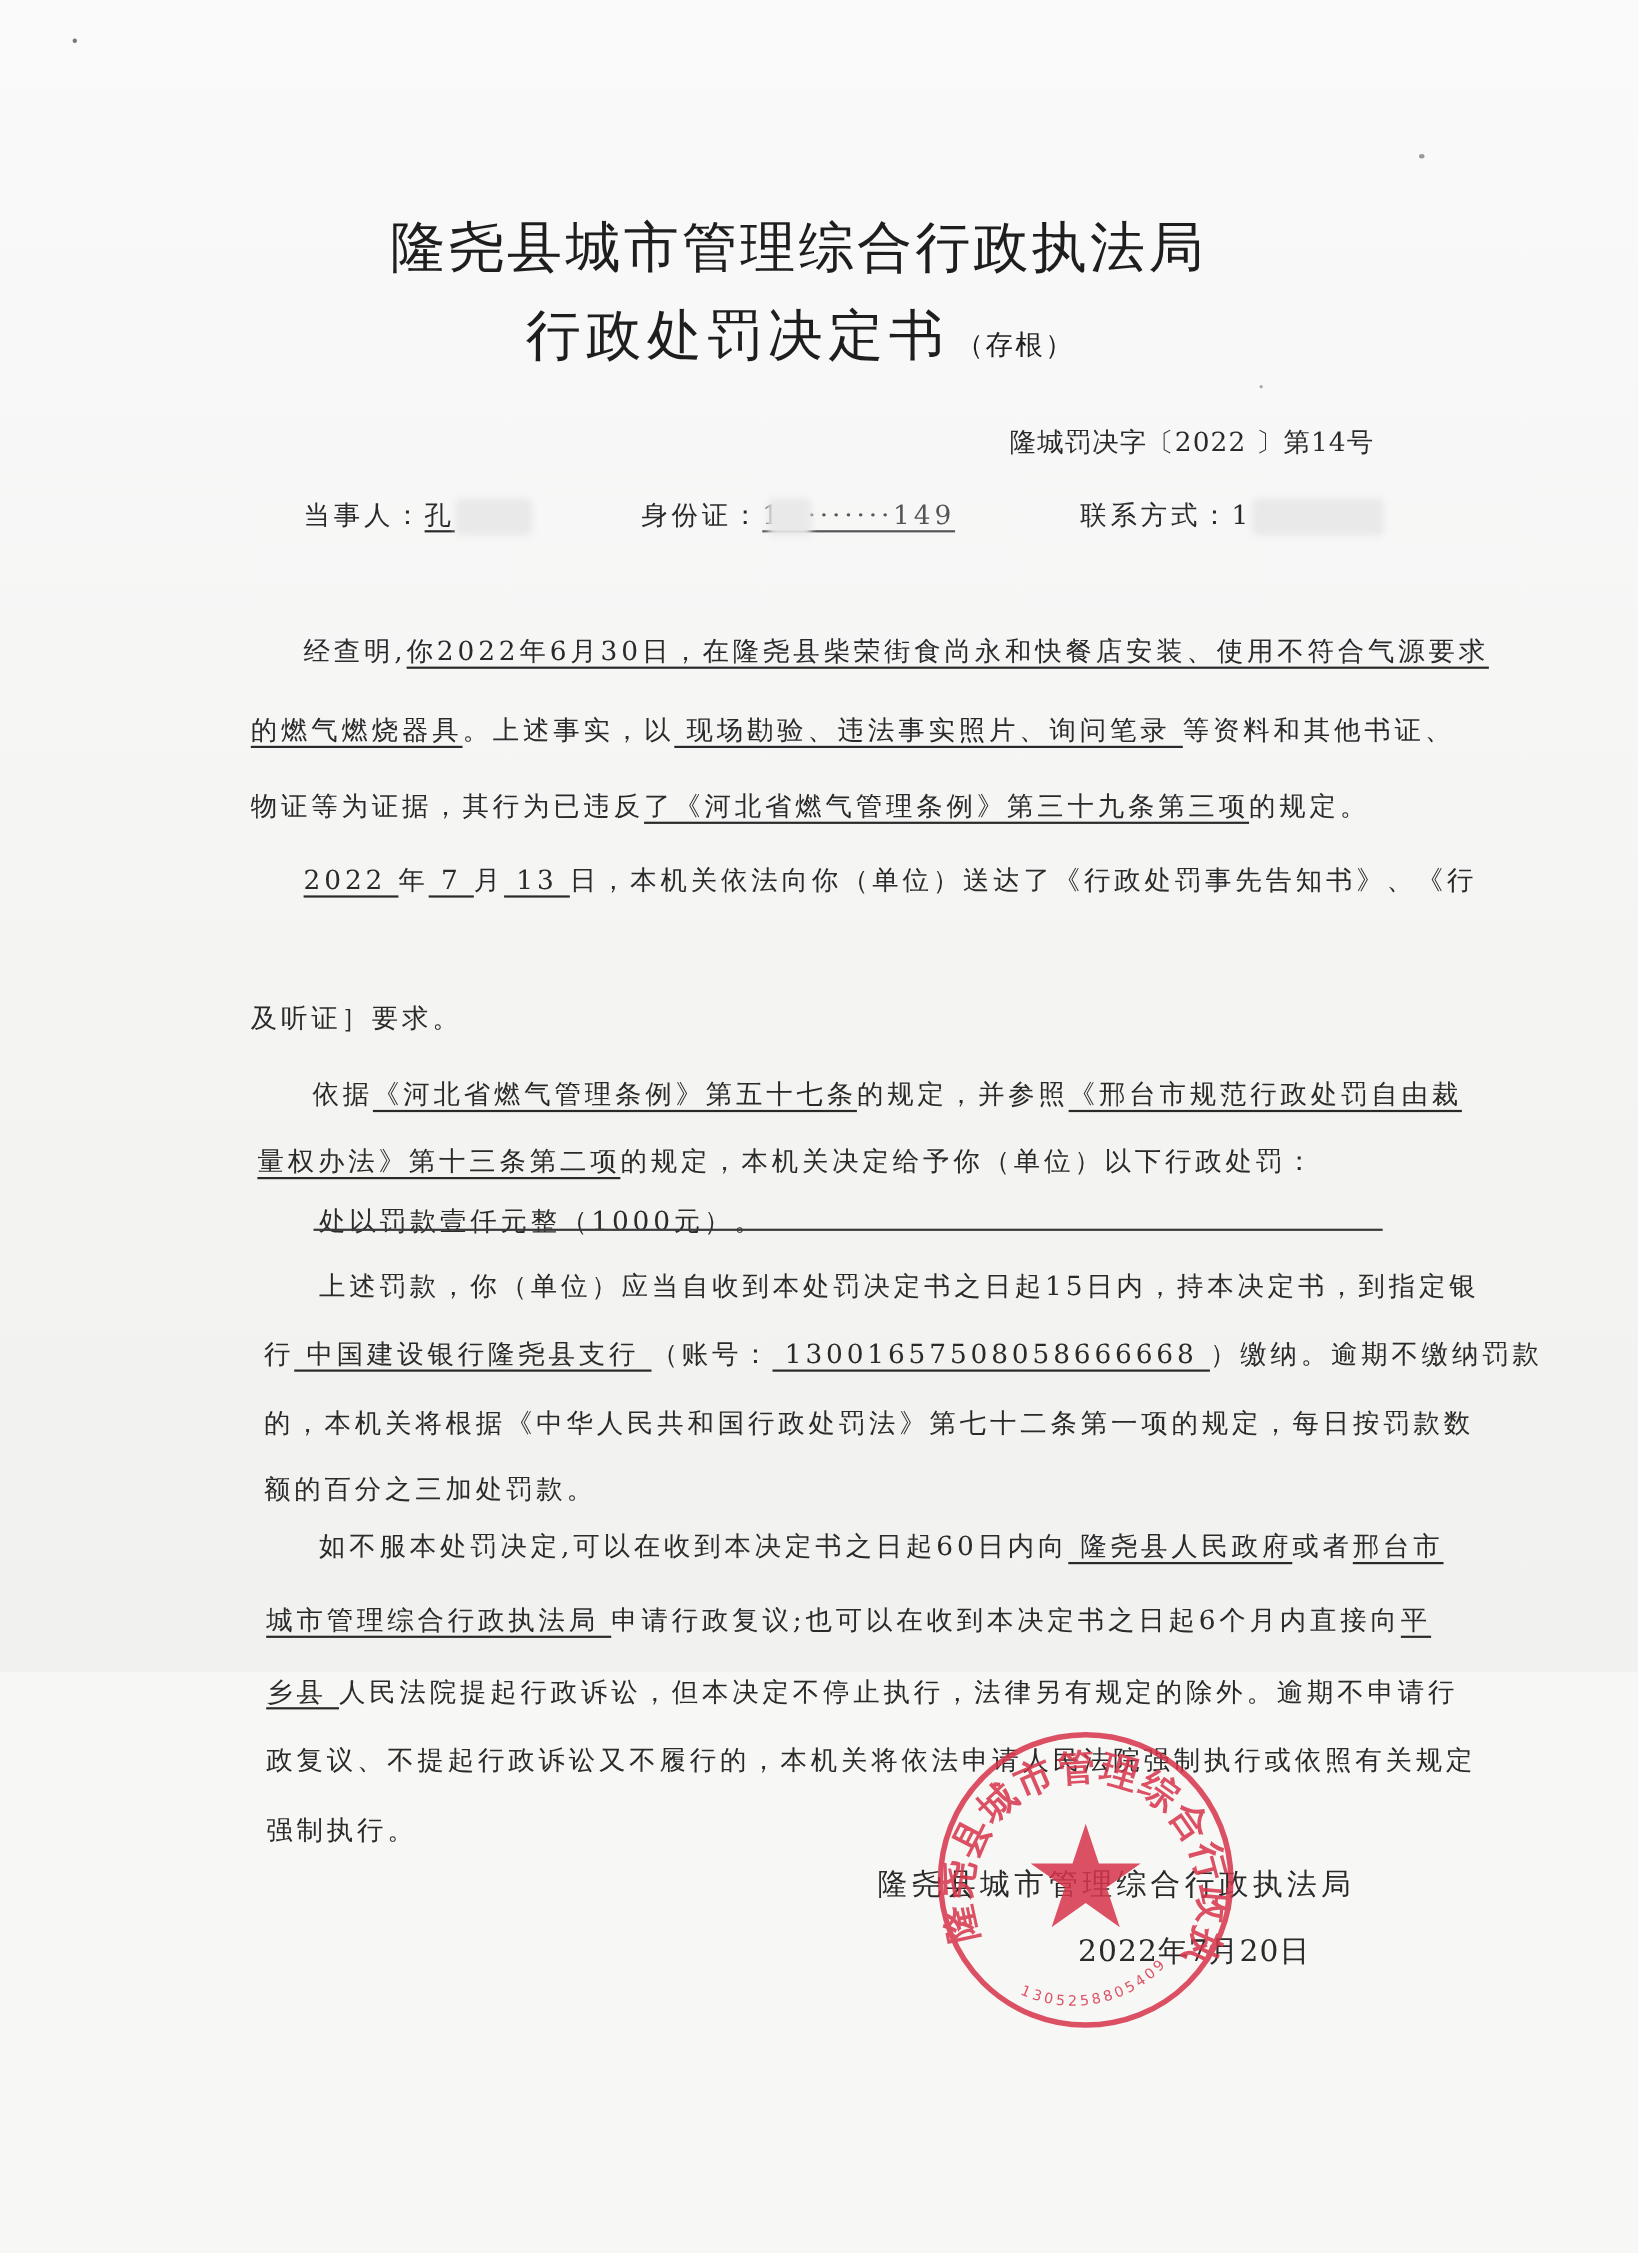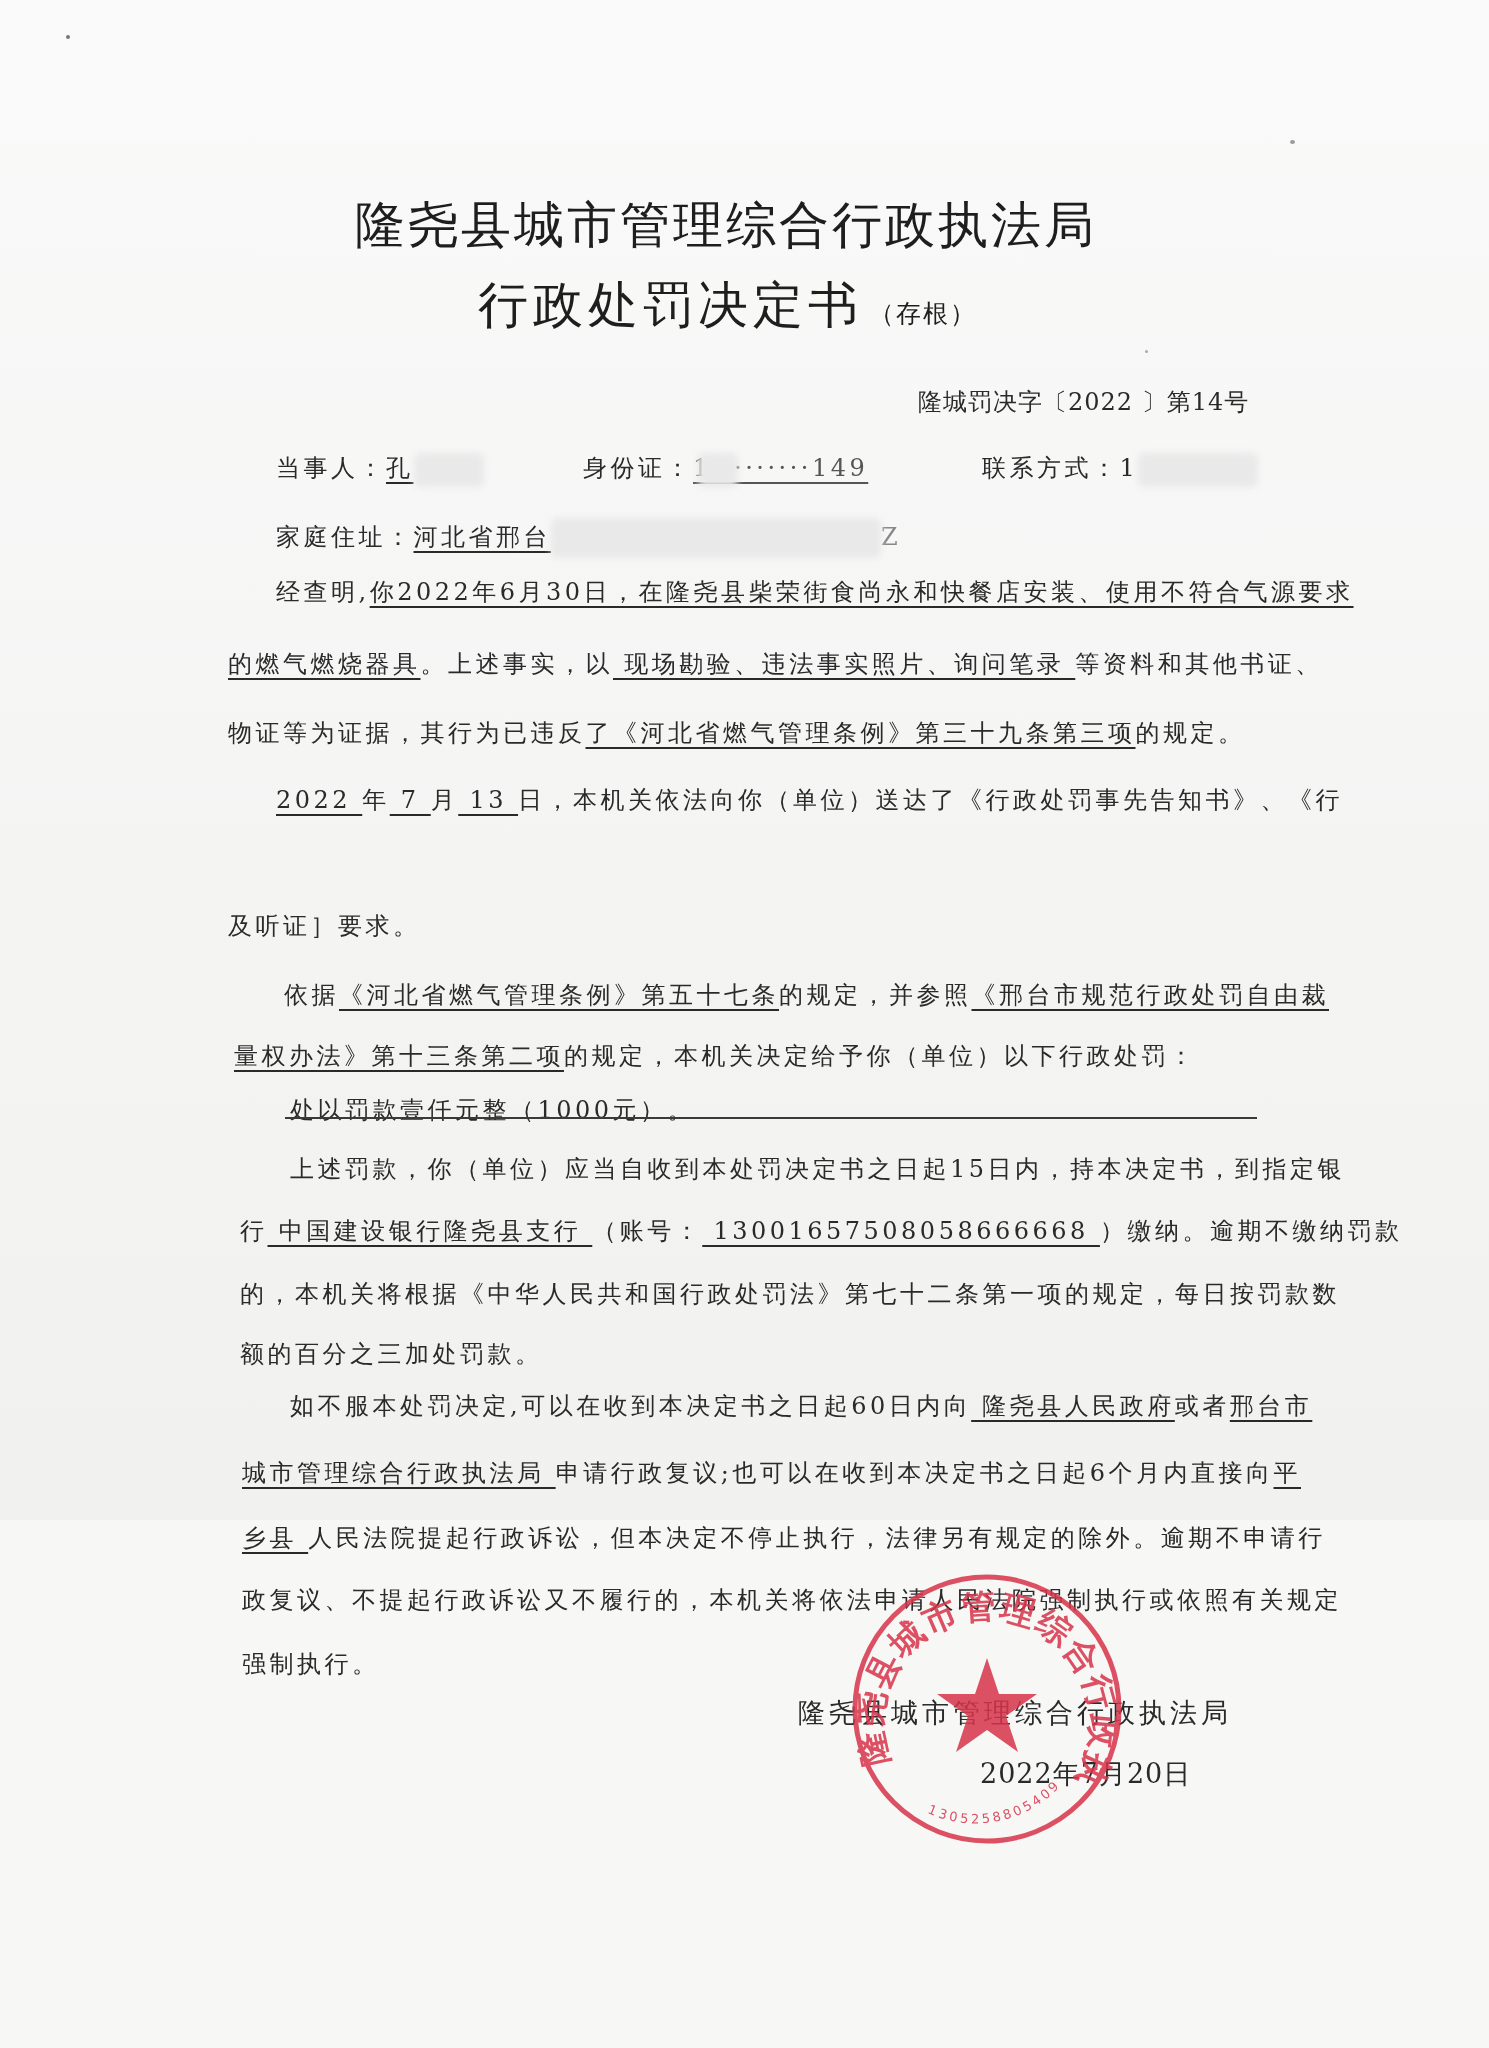--- a/index.html
+++ b/index.html
@@ -40,23 +40,20 @@
   <div class="abs docno">隆城罚决字〔2022 〕第14号</div>
 
   <div class="abs line" style="left:276px; top:452px;">
     <span>当事人：</span><span class="u">孔</span><span class="blur" style="width:70px;"></span>
   </div>
   <div class="abs line" style="left:583px; top:452px;">
     <span>身份证：</span><span class="u" style="color:#555;">1·········149</span><span class="blur" style="width:40px; margin-left:-170px;"></span>
   </div>
   <div class="abs line" style="left:982px; top:452px;">
     <span>联系方式：</span><span>1</span><span class="blur" style="width:120px;"></span>
-  </div>
-  <div class="abs line" style="left:276px; top:518px;">
-    <span>家庭住址：</span><span class="u">河北省邢台</span><span class="blur" style="width:330px; height:40px;"></span><span style="color:#888;">Z</span>
   </div>
 
   <div class="abs line" style="left:276px; top:576px;">
     <span>经查明,</span><span class="u">你2022年6月30日，在隆尧县柴荣街食尚永和快餐店安装、使用不符合气源要求</span>
   </div>
   <div class="abs line" style="left:228px; top:648px;">
     <span class="u">的燃气燃烧器具</span><span>。上述事实，以</span><span class="u"> 现场勘验、违法事实照片、询问笔录  </span><span>等资料和其他书证、</span>
   </div>
   <div class="abs line" style="left:228px; top:717px;">
     <span>物证等为证据，其行为已违反</span><span class="u">了《河北省燃气管理条例》第三十九条第三项</span><span>的规定。</span>

